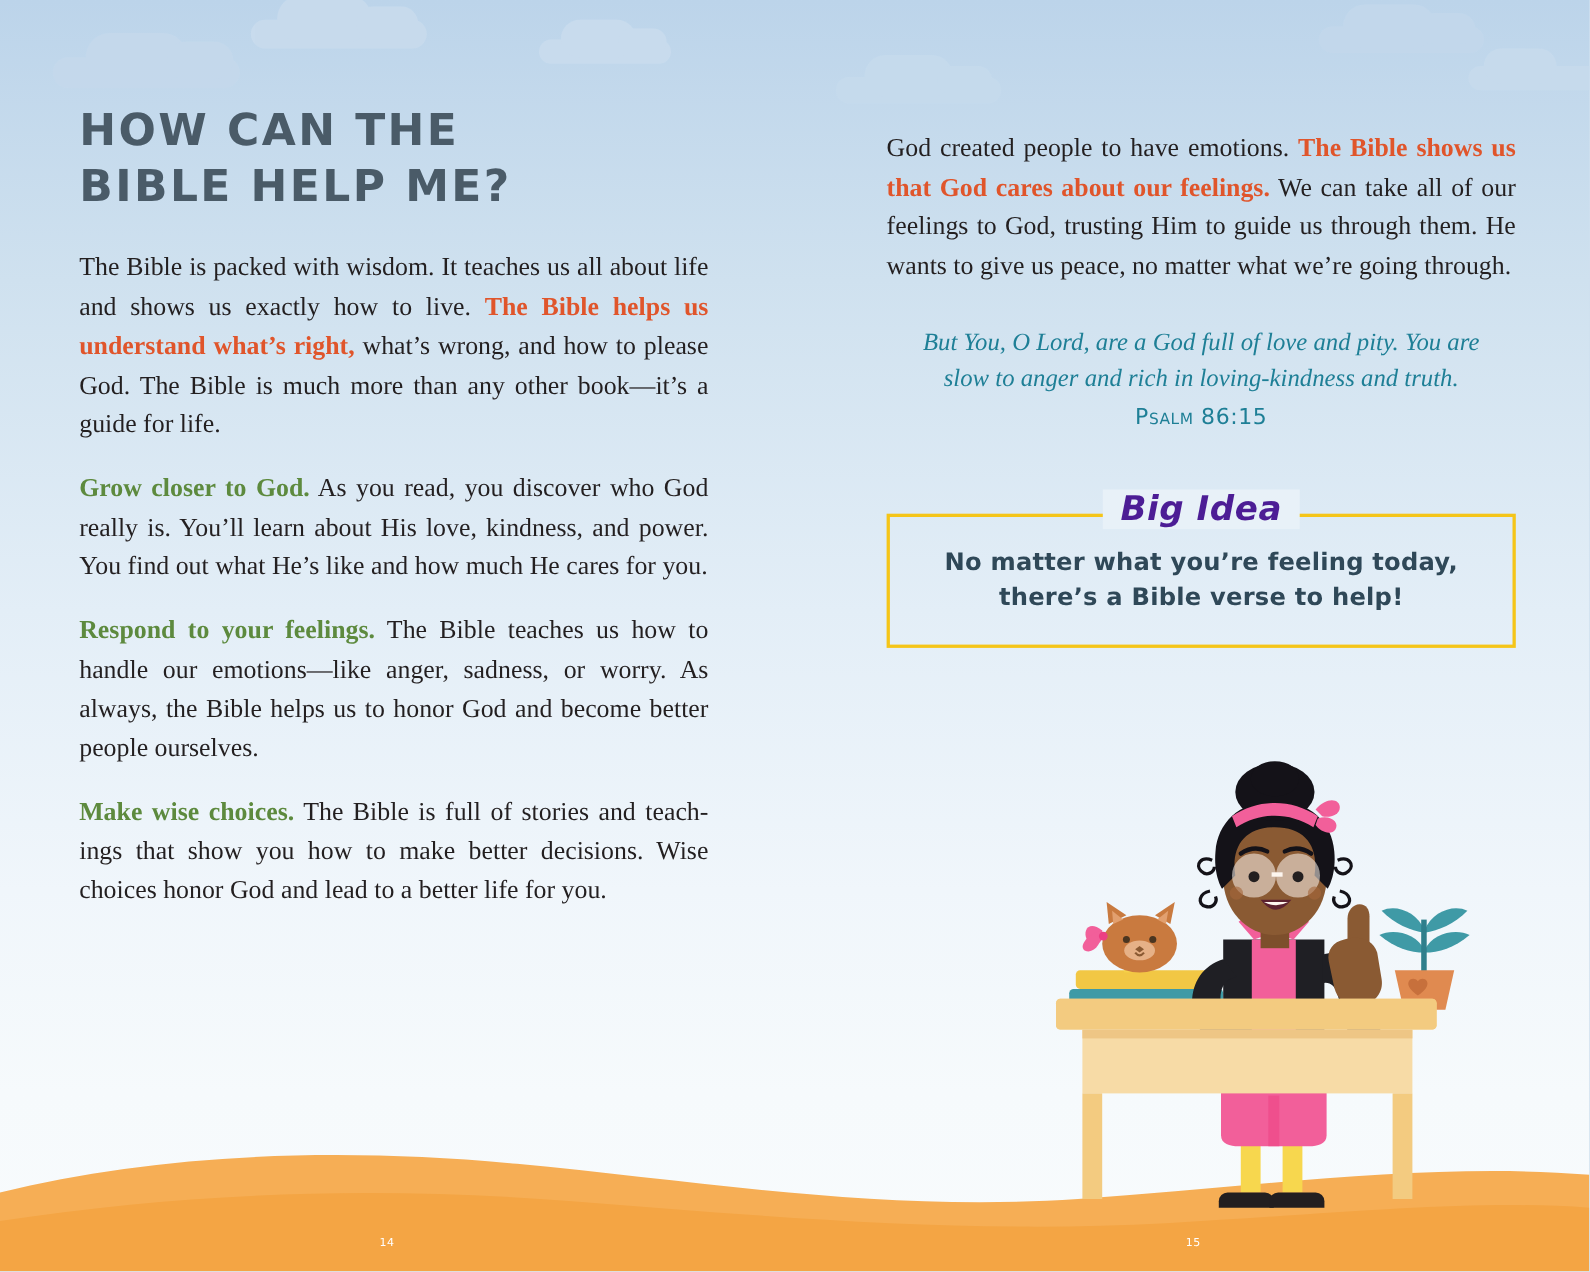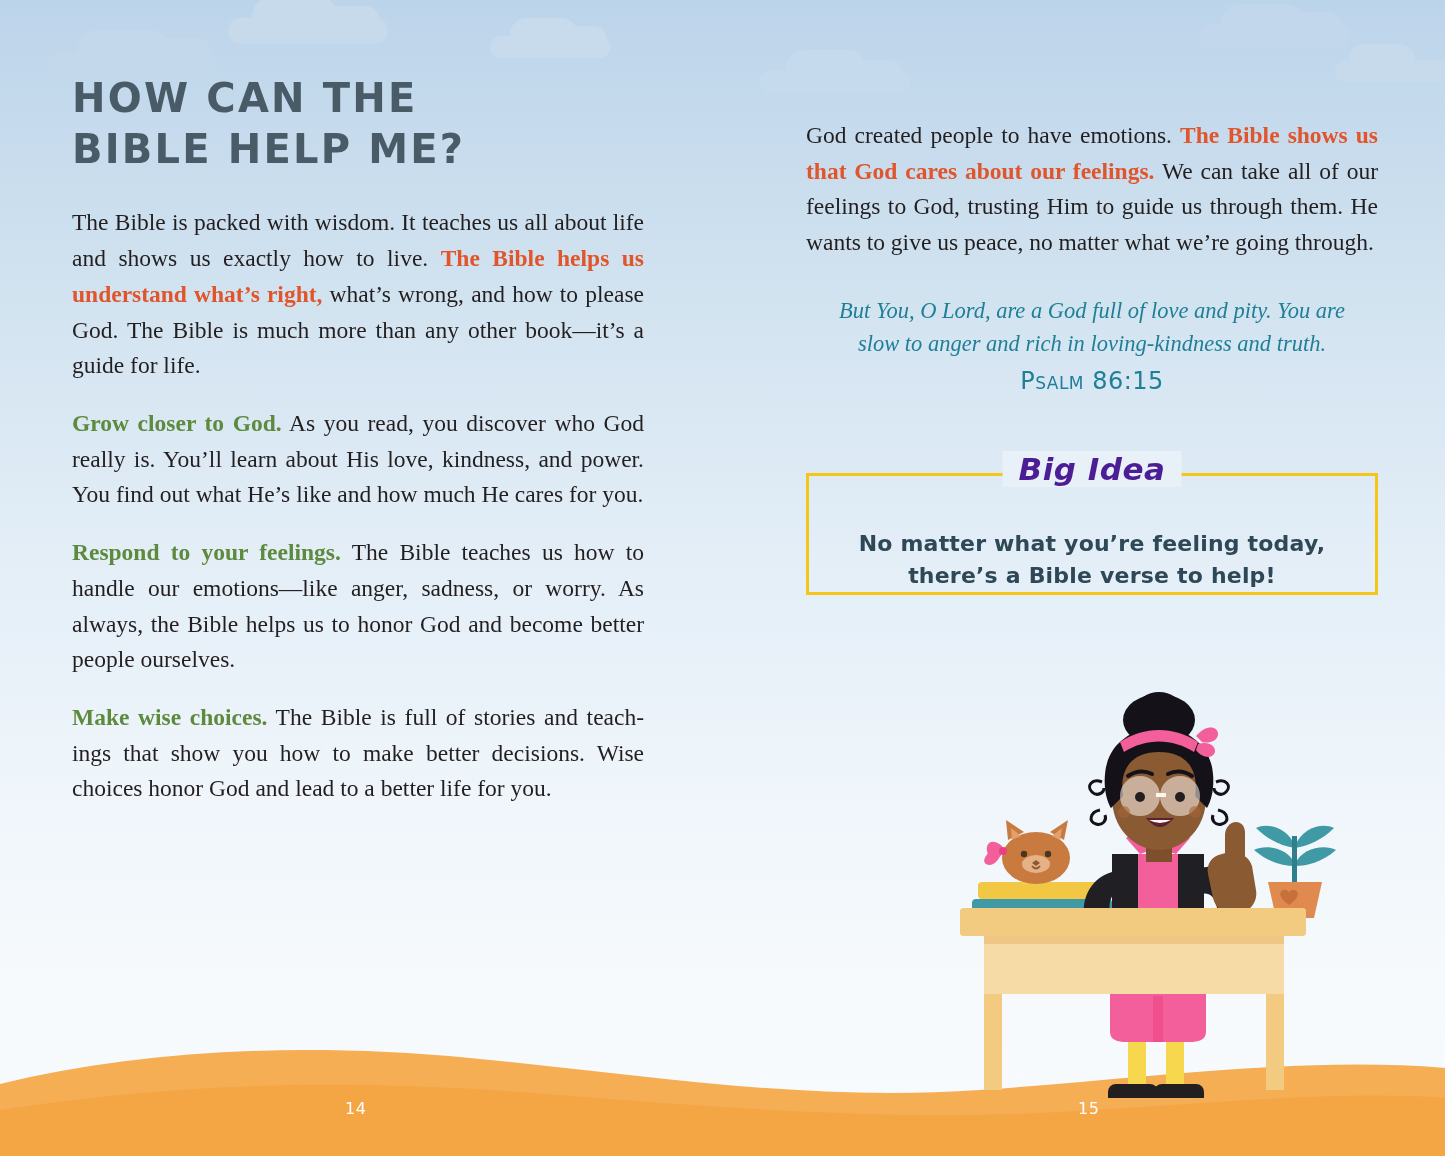--- a/index.html
+++ b/index.html
@@ -77,21 +77,21 @@
   .col-right { left: 806px; width: 572px; }
 
   h1.title {
     font-family: "DejaVu Sans", sans-serif;
     font-weight: bold;
     color: #4a5b68;
     font-size: 40px;
     letter-spacing: 2.2px;
     line-height: 1.28;
     margin: 0;
-    padding-top: 73px;
+    padding-top: 94px;
     text-transform: uppercase;
   }
 
   p.body {
     font-family: "Liberation Serif", serif;
     font-size: 23.5px;
     line-height: 1.52;
     color: #231f20;
     margin: 0 0 22px 0;
     text-align: justify;
@@ -119,36 +119,36 @@
     font-style: italic;
     font-size: 22.5px;
     line-height: 1.45;
     padding: 0 14px;
   }
   .verse-ref {
     display: block;
     font-style: normal;
     font-family: "DejaVu Sans", sans-serif;
     font-variant: small-caps;
-    font-size: 24px;
+    font-size: 20px;
     letter-spacing: 0.5px;
     margin-top: 4px;
     color: #1e7f96;
   }
 
   
   .bigidea-wrap {
     position: relative;
     margin-top: 74px;
   }
   .bigidea-box {
     border: 3px solid #f5c518;
     height: 122px;
     display: flex;
-    align-items: flex-end;
+    align-items: center;
     justify-content: center;
     padding: 0 26px;
     box-sizing: border-box;
   }
   .bigidea-label {
     position: absolute;
     top: -22px;
     left: 50%;
     transform: translateX(-50%);
     background: #e8f1f8;
@@ -177,23 +177,23 @@
     left: 950px;
     top: 596px;
     width: 420px;
     height: 520px;
   }
   .illustration svg { display: block; }
 
   
   .page-num {
     position: absolute;
-    bottom: 38px;
-    font-family: "DejaVu Sans", sans-serif;
-    font-size: 16px;
+    bottom: 20px;
+    font-family: "DejaVu Sans", sans-serif;
+    font-size: 10px;
     color: #ffffff;
     letter-spacing: 0.5px;
   }
   .page-num-left { left: 345px; }
   .page-num-right { left: 1078px; }
 </style>
 </head>
 <body>
 
 <div class="page">

